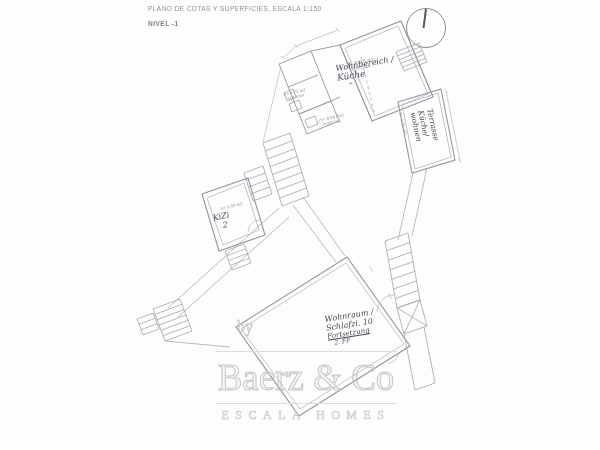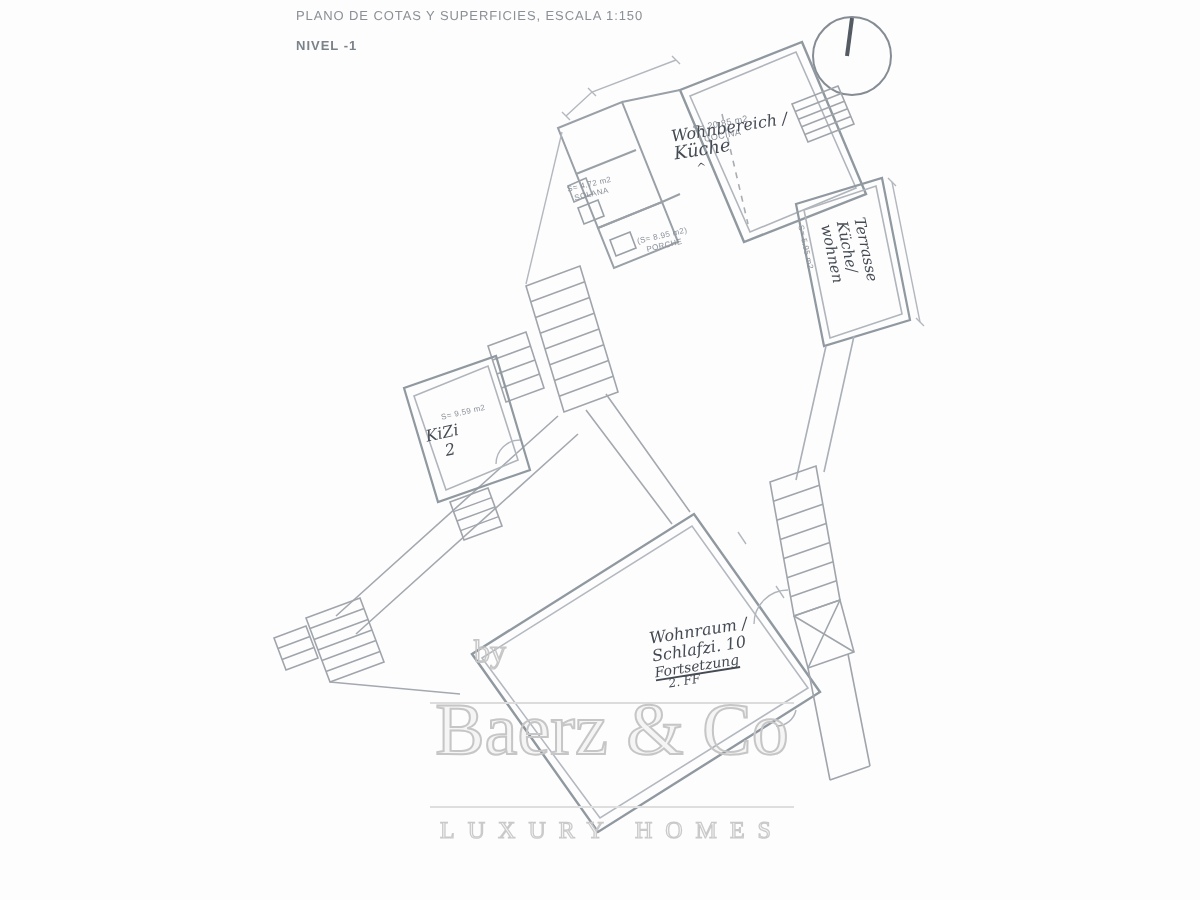--- a/index.html
+++ b/index.html
@@ -30,21 +30,21 @@
   .hnote .small{font-size:6px;}
   
   .wm{position:absolute;left:213px;top:318px;width:186px;z-index:2;text-align:center;
       font-family:"Liberation Serif",serif;color:#cccccc;}
   .wm .by{
     position:absolute;left:24px;top:0px;font-size:16px;
     -webkit-text-stroke:.7px #c6c6c6;color:rgba(0,0,0,0.03);
   }
   .wm .rule1{position:absolute;left:2px;top:33px;width:182px;border-top:1px solid #dcdcdc;}
   .wm .brand{
-    position:absolute;left:0px;top:26px;width:186px;font-size:37px;letter-spacing:0px;
+    position:absolute;left:0px;top:38px;width:186px;font-size:37px;letter-spacing:0px;
     -webkit-text-stroke:1px #c6c6c6;color:rgba(0,0,0,0.03);white-space:nowrap;
   }
   .wm .rule2{position:absolute;left:2px;top:85px;width:182px;border-top:1px solid #dedede;}
   .wm .tagline{
     position:absolute;left:0px;top:90px;width:186px;font-size:12px;letter-spacing:6.5px;
     -webkit-text-stroke:.6px #c9c9c9;color:rgba(0,0,0,0.04);white-space:nowrap;
   }
 </style>
 </head>
 <body>
@@ -161,21 +161,21 @@
         <path d="M388,363 A 10 10 0 0 0 398,355" stroke="#b0b5bc" stroke-width=".7"></path>
       </g>
     </g>
   </svg>
 
   <div class="wm">
     <div class="by">by</div>
     <div class="rule1"></div>
     <div class="brand">Baerz &amp; Co</div>
     <div class="rule2"></div>
-    <div class="tagline">LUXURY HOMES</div>
+    <div class="tagline">ESCALA HOMES</div>
   </div>
 
   <div class="plabel" style="left:346px;top:62px;transform:rotate(-11deg);font-size:4.5px;">
     <div>S= 20.85 m2</div>
     <div>COCINA</div>
   </div>
   <div class="plabel" style="left:283px;top:92px;transform:rotate(-13deg);">
     <div>S= 4.72 m2</div>
     <div>SOLANA</div>
   </div>

